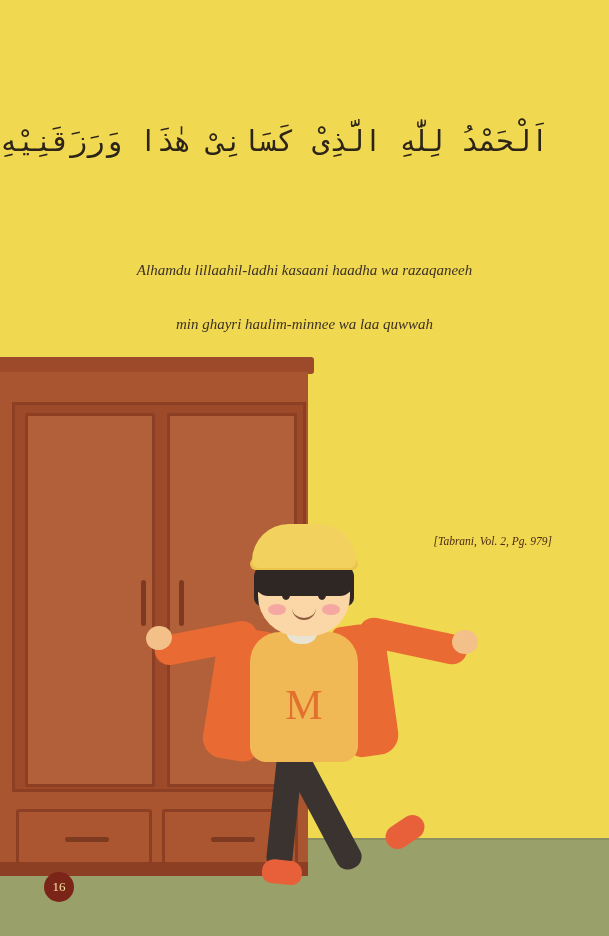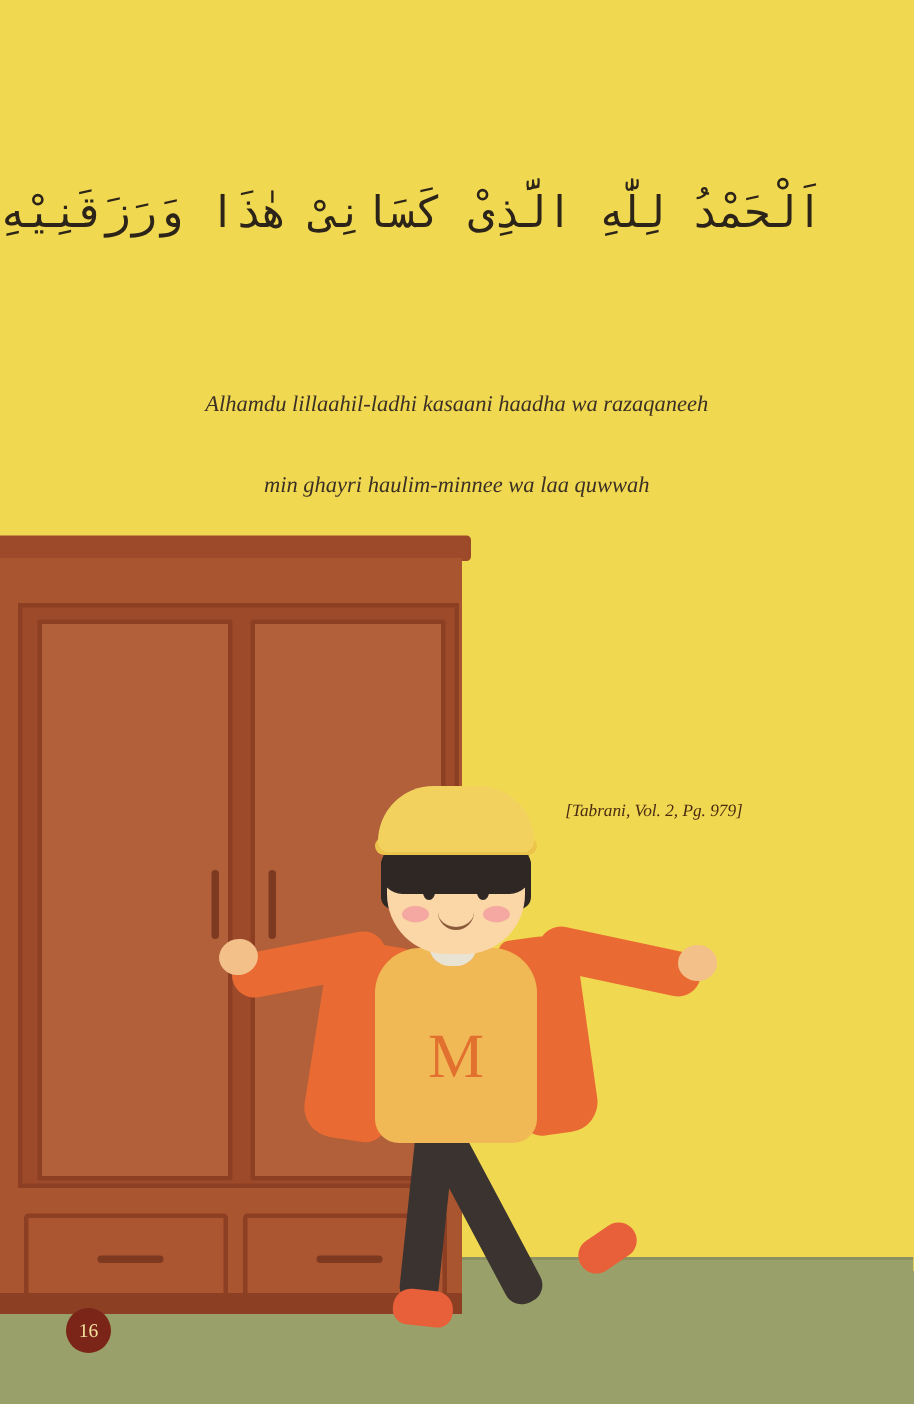--- a/index.html
+++ b/index.html
@@ -94,21 +94,21 @@
     font-family: "Liberation Serif", serif;
     font-weight: bold;
     font-size: 17.5px;
     line-height: 1.55;
   }
   .source {
     position: absolute;
     left: 320px;
     top: 535px;
     width: 232px;
-    text-align: center;
+    text-align: right;
     color: #4a2b12;
     font-family: "Liberation Serif", serif;
     font-style: italic;
     font-size: 11.5px;
   }
 
   
   .floor {
     position: absolute;
     left: 0;

